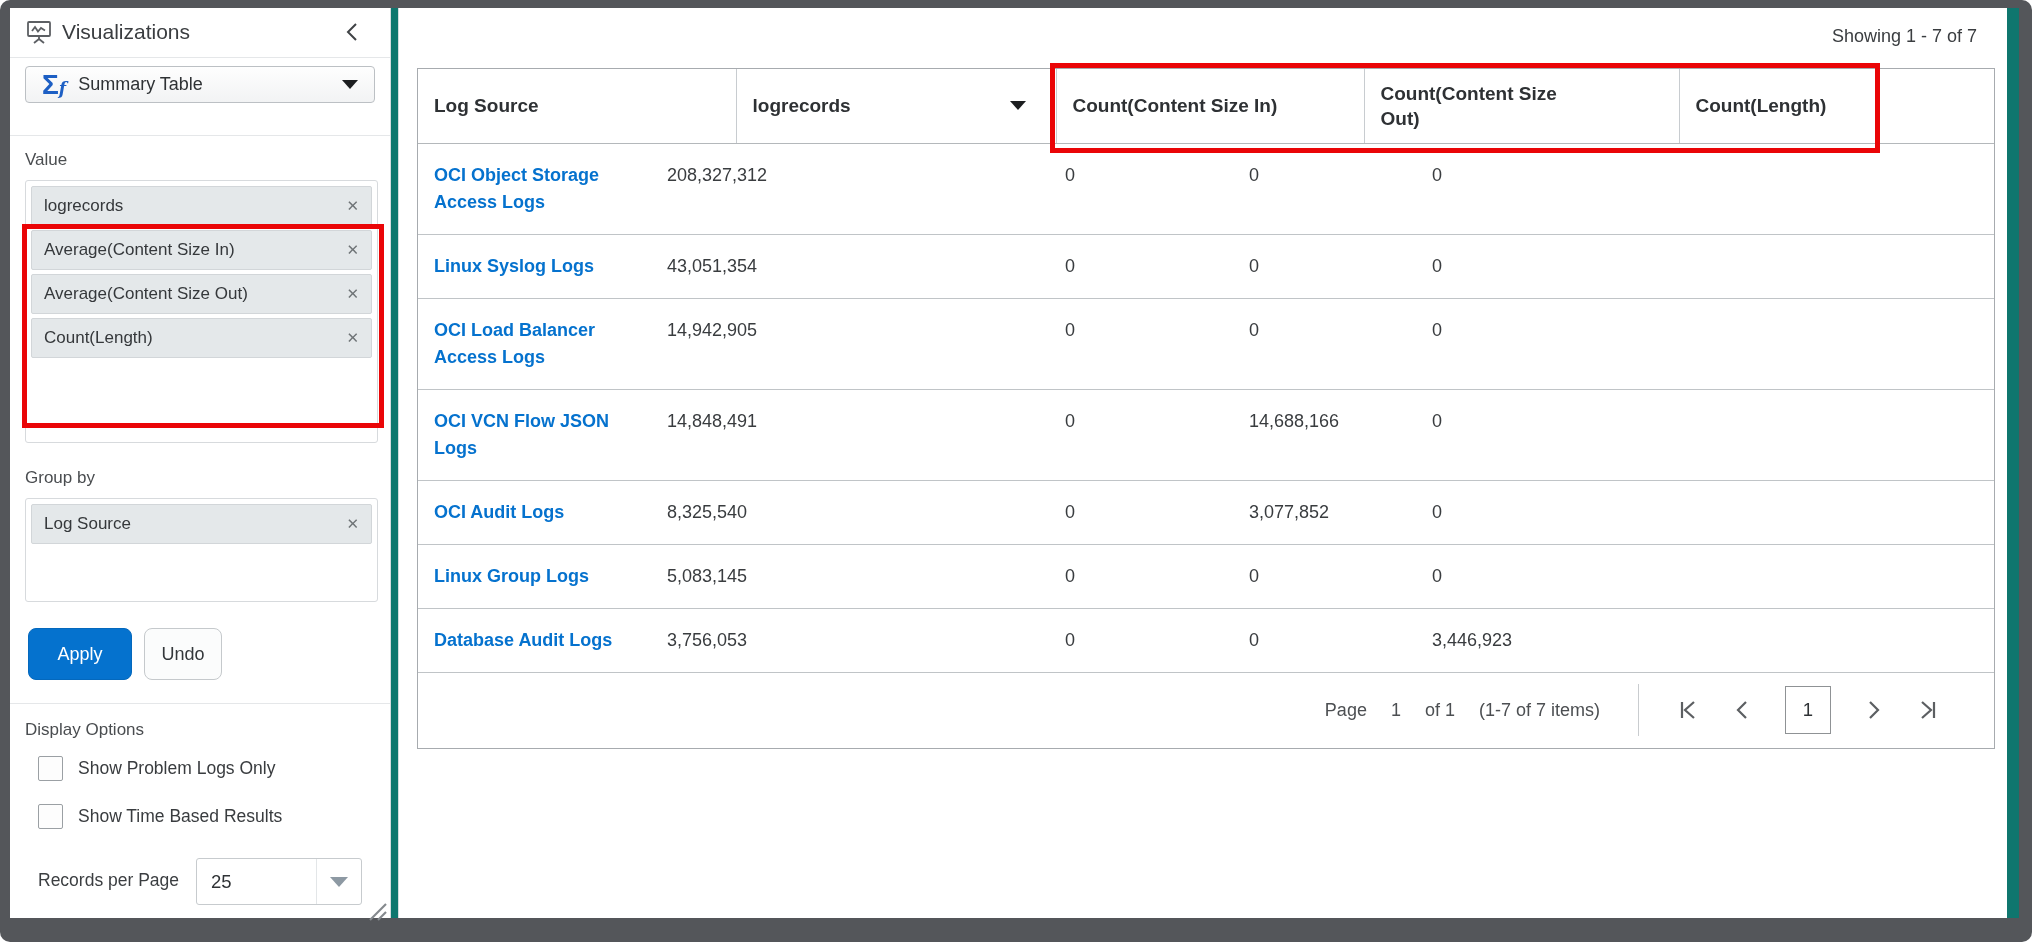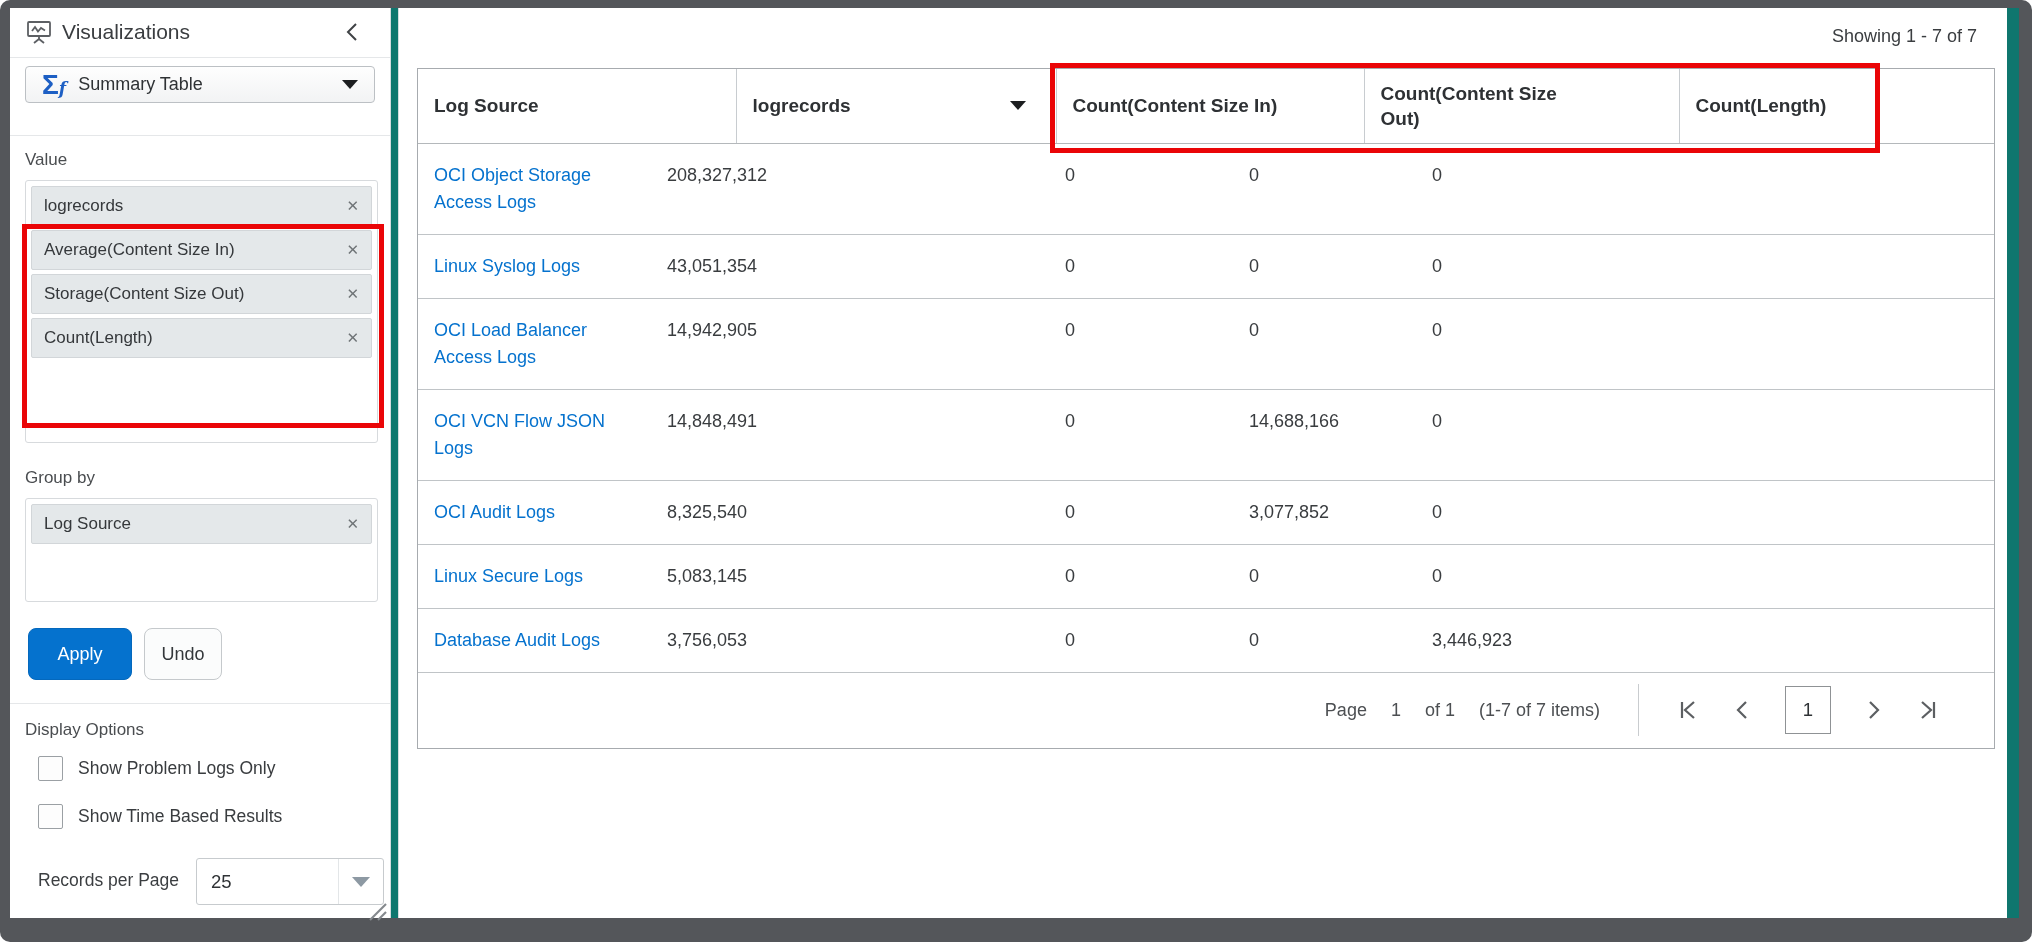--- a/index.html
+++ b/index.html
@@ -28,39 +28,39 @@
   .pill-caret{border-top-color:#5b6065;margin-left:auto;cursor:pointer;}
   .pill-x{font-size:15px;color:#6f7477;margin-left:20px;cursor:pointer;}
   .pill-x.solo{margin-left:auto;}
   .btn{position:absolute;height:52px;border-radius:8px;font-size:18px;display:flex;align-items:center;justify-content:center;cursor:pointer;box-sizing:border-box;}
   .btn-apply{left:18px;top:620px;width:104px;background:#0572ce;color:#fff;border:1px solid #0468bd;}
   .btn-undo{left:134px;top:620px;width:78px;background:#fbfcfc;color:#33373a;border:1px solid #c5c9cc;}
   .cb-row{position:absolute;left:28px;display:flex;align-items:center;}
   .checkbox{width:23px;height:23px;border:1px solid #9ba0a4;border-radius:2px;background:#fdfdfd;cursor:pointer;}
   .cb-label{margin-left:15px;font-size:17.5px;color:#393c3f;}
   .rpp-label{position:absolute;left:28px;top:862px;font-size:17.5px;color:#3b3e41;}
-  .rpp-select{position:absolute;left:186px;top:850px;width:188px;height:47px;border:1px solid #c7cbce;border-radius:3px;background:#fff;
+  .rpp-select{position:absolute;left:186px;top:850px;width:166px;height:47px;border:1px solid #c7cbce;border-radius:3px;background:#fff;
     display:flex;align-items:center;box-sizing:border-box;cursor:pointer;}
   .rpp-value{font-size:18.5px;color:#303336;padding-left:14px;}
   .rpp-caretzone{margin-left:auto;width:44px;height:100%;border-left:1px solid #e3e6e8;display:flex;align-items:center;justify-content:center;}
   .caret-gray{width:0;height:0;border-left:9px solid transparent;border-right:9px solid transparent;border-top:10px solid #8d99a3;}
   .grip{position:absolute;left:356px;top:892px;width:22px;height:22px;cursor:nwse-resize;}
 
   
   .main{position:absolute;left:388px;top:0;width:1609px;height:910px;border-left:1px solid #d5dade;background:#fff;box-sizing:border-box;}
   .showing{position:absolute;top:18px;right:30px;font-size:18px;color:#3a3d40;}
   .tablewrap{position:absolute;left:18px;top:60px;width:1578px;border:1px solid #a7abaf;box-sizing:border-box;background:#fff;}
   table{border-collapse:collapse;table-layout:fixed;width:1576px;}
   .htable th{height:74px;border-bottom:1px solid #b4b8bb;border-right:1px solid #c8ccd0;vertical-align:middle;text-align:left;
     padding:6px 16px;font-size:19px;font-weight:bold;color:#2e3134;box-sizing:border-box;}
   .htable th:last-child{border-right:none;}
   .hwrap{display:inline-block;max-width:212px;line-height:25px;}
   .hflex{display:flex;align-items:center;}
   .btable td{border-bottom:1px solid #c0c4c7;padding:18px 16px;font-size:18px;color:#393c3f;vertical-align:top;line-height:27px;box-sizing:border-box;}
-  a.loglink{color:#0572ce;text-decoration:none;display:inline-block;max-width:180px;cursor:pointer;}
+  a.loglink{color:#0572ce;text-decoration:none;display:inline-block;max-width:180px;cursor:pointer;font-weight:bold;}
   .footer{height:75px;display:flex;align-items:center;justify-content:flex-end;padding-right:55px;gap:8px;}
   .pg-text{display:flex;align-items:center;gap:24px;font-size:18px;color:#4c4f52;}
   .pg-div{width:1px;height:52px;background:#c9cccf;margin:0 30px;}
   .pg-icons{display:flex;align-items:center;gap:30px;}
   .pg-icon{width:24px;height:24px;cursor:pointer;}
   .pg-box{width:46px;height:48px;border:1px solid #8f9295;display:flex;align-items:center;justify-content:center;
     font-size:18.5px;color:#2f3235;background:#fff;box-sizing:border-box;cursor:text;}
 
   
   .annot{position:absolute;border:5px solid #ea0507;box-sizing:border-box;pointer-events:none;}
@@ -101,21 +101,21 @@
         <div class="pill">
           <span>logrecords</span>
           <span class="pill-x solo">✕</span>
         </div>
         <div class="pill">
           <span>Average(Content Size In)</span>
           <span class="pill-caret"></span>
           <span class="pill-x">✕</span>
         </div>
         <div class="pill">
-          <span>Storage(Content Size Out)</span>
+          <span>Average(Content Size Out)</span>
           <span class="pill-caret"></span>
           <span class="pill-x">✕</span>
         </div>
         <div class="pill">
           <span>Count(Length)</span>
           <span class="pill-caret"></span>
           <span class="pill-x">✕</span>
         </div>
       </div>
 
@@ -226,21 +226,21 @@
             <td>0</td>
           </tr>
           <tr>
             <td><a class="loglink">OCI Audit Logs</a></td>
             <td>8,325,540</td>
             <td>0</td>
             <td>3,077,852</td>
             <td>0</td>
           </tr>
           <tr>
-            <td><a class="loglink">Linux Secure Logs</a></td>
+            <td><a class="loglink">Linux Group Logs</a></td>
             <td>5,083,145</td>
             <td>0</td>
             <td>0</td>
             <td>0</td>
           </tr>
           <tr>
             <td><a class="loglink">Database Audit Logs</a></td>
             <td>3,756,053</td>
             <td>0</td>
             <td>0</td>

